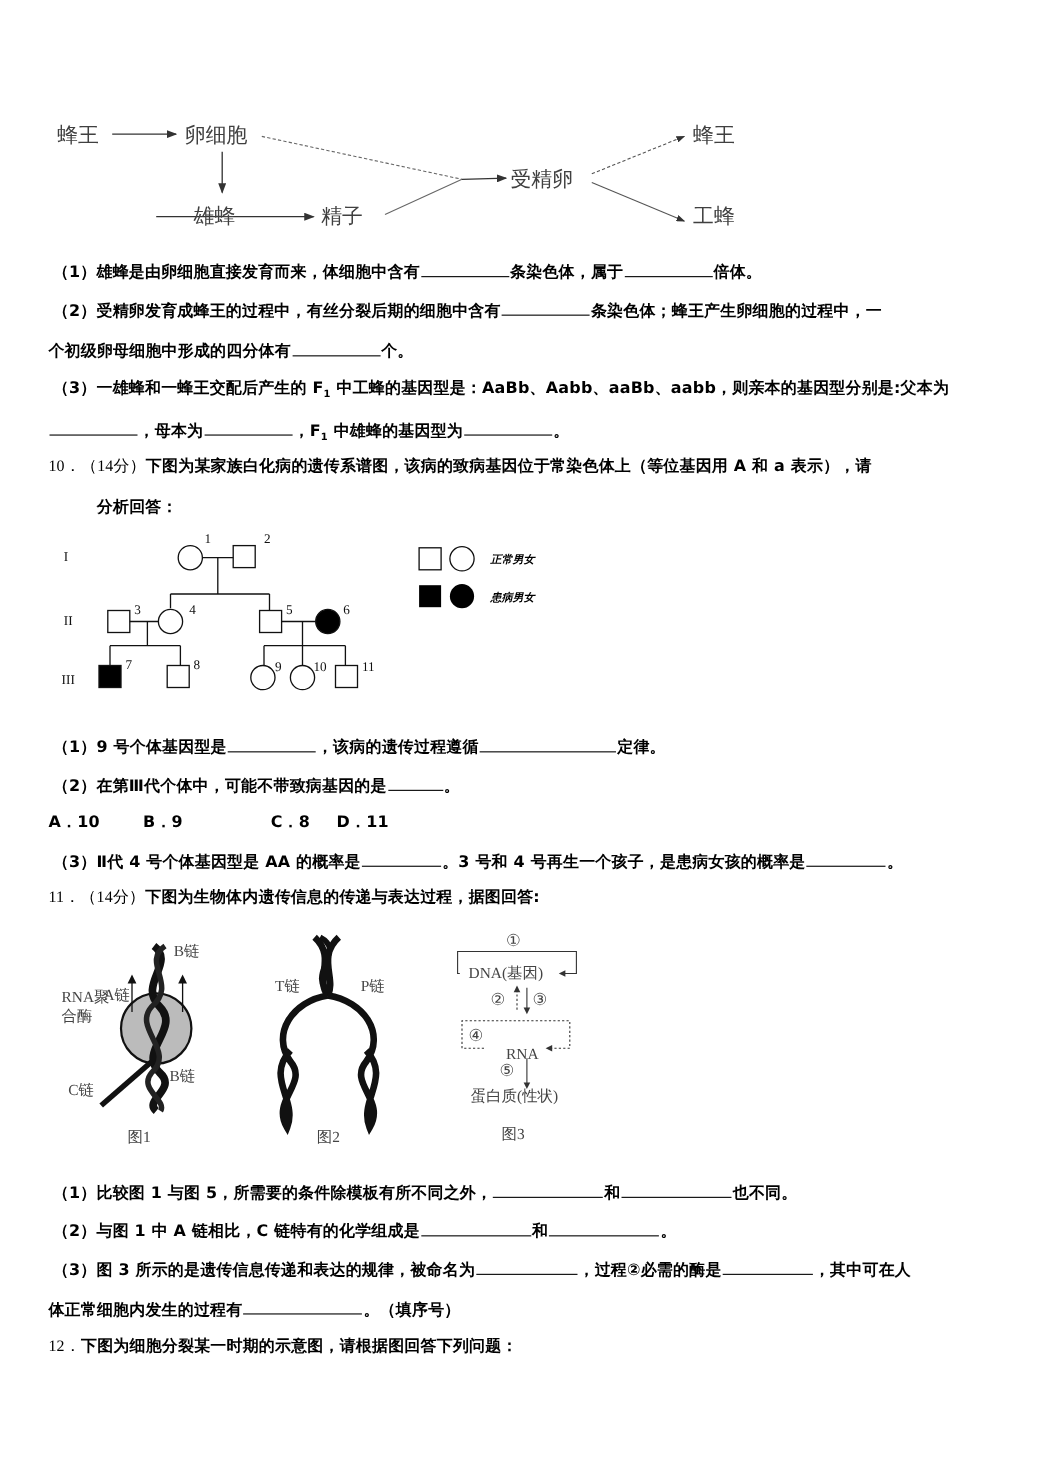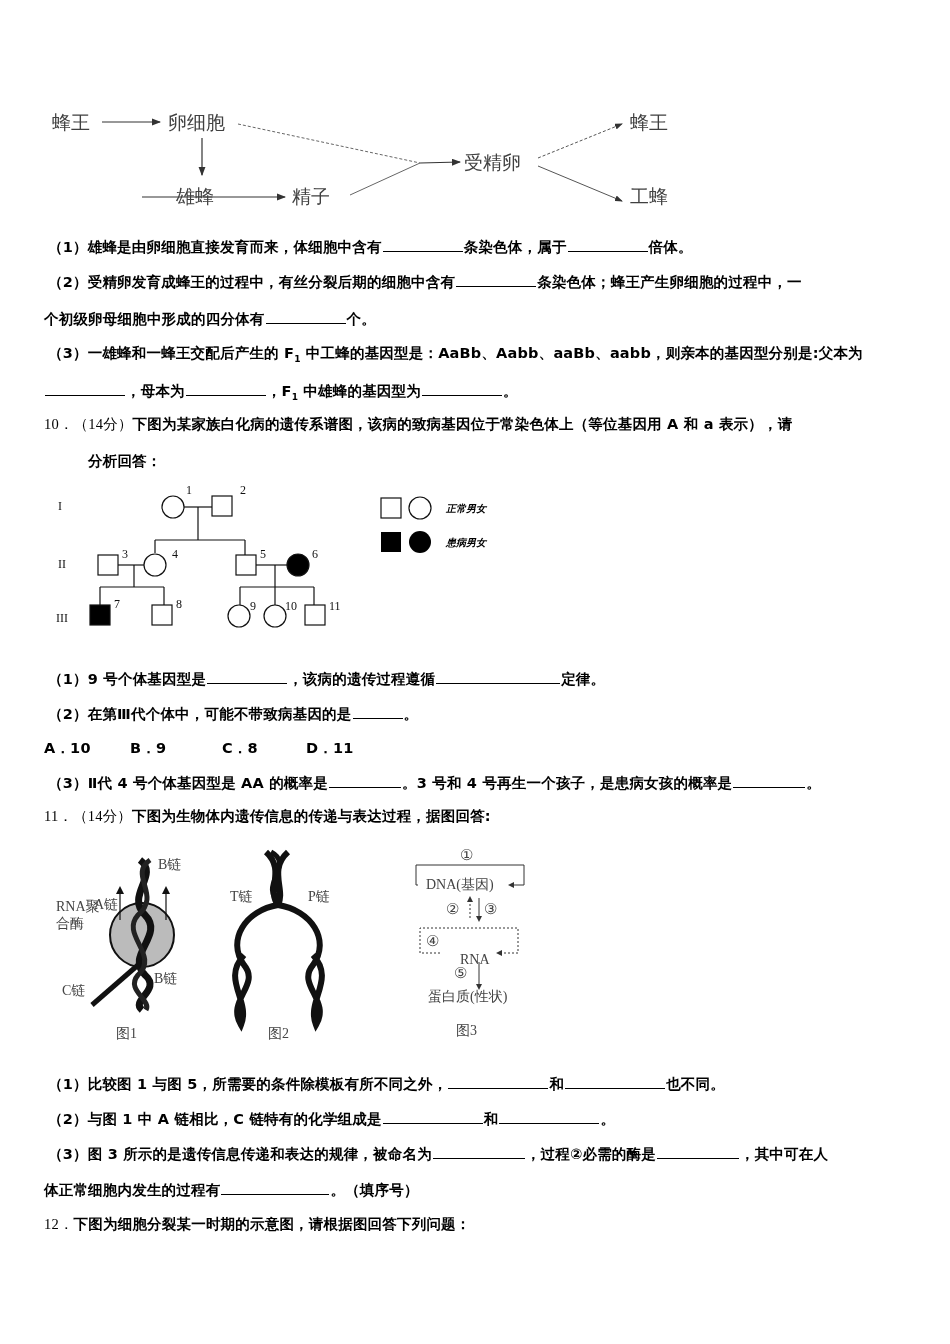--- a/index.html
+++ b/index.html
@@ -138,21 +138,21 @@
   <span class="legend-text" style="left:68px;top:43px;">患病男女</span>
 </div>
 
 <div class="line" style="top:668px;">
   <span>（1）9 号个体基因型是</span><span class="blank" style="width:80px"></span><span>，该病的遗传过程遵循</span><span class="blank" style="width:124px"></span><span>定律。</span>
 </div>
 <div class="line" style="top:703px;">
   <span>（2）在第Ⅲ代个体中，可能不带致病基因的是</span><span class="blank" style="width:50px"></span><span>。</span>
 </div>
 <div class="line" style="top:738px;left:44px;">
-  <span style="display:inline-block;width:86px;">A．10</span><span style="display:inline-block;width:92px;">B．9</span><span style="display:inline-block;width:84px;">C．8</span><span>D．11</span>
+  <span style="display:inline-block;width:86px;">A．10</span><span style="display:inline-block;width:92px;">B．9</span><span style="display:inline-block;width:84px;text-align:center;">C．8</span><span>D．11</span>
 </div>
 <div class="line" style="top:772px;text-align:right;">
   <span>（3）Ⅱ代 4 号个体基因型是 AA 的概率是</span><span class="blank" style="width:72px"></span><span>。3 号和 4 号再生一个孩子，是患病女孩的概率是</span><span class="blank" style="width:72px"></span><span>。</span>
 </div>
 
 <div class="line" style="top:806px;left:44px;">
   <span class="num">11．（14分）</span><span>下图为生物体内遗传信息的传递与表达过程，据图回答:</span>
 </div>
 
 <div class="abs" style="left:50px;top:840px;width:150px;height:210px;">
@@ -168,21 +168,21 @@
   </svg>
   <span class="abs figtext" style="left:44px;top:16px;font-size:14px;margin-top:40px;">A链</span>
   <span class="abs figtext" style="left:108px;top:16px;font-size:14px;">B链</span>
   <span class="abs figtext" style="left:6px;top:58px;font-size:14px;">RNA聚</span>
   <span class="abs figtext" style="left:6px;top:75px;font-size:14px;">合酶</span>
   <span class="abs figtext" style="left:12px;top:142px;font-size:14px;">C链</span>
   <span class="abs figtext" style="left:104px;top:130px;font-size:14px;">B链</span>
   <span class="abs figtext" style="left:66px;top:185px;font-size:14px;">图1</span>
 </div>
 
-<div class="abs" style="left:216px;top:840px;width:140px;height:210px;">
+<div class="abs" style="left:236px;top:840px;width:140px;height:210px;">
   <svg class="abs" style="left:0;top:0" width="140" height="210">
     <path d="M55,12 C80,25 40,45 65,65 C40,45 80,25 55,12" stroke="#111" stroke-width="5" fill="none"></path>
     <path d="M50,12 C70,30 50,50 62,65 M72,12 C52,30 70,50 62,65" stroke="#111" stroke-width="6" fill="none"></path>
     <path d="M62,65 C30,70 10,100 28,125 C45,145 10,160 25,185 C35,160 5,140 28,115" stroke="#111" stroke-width="6" fill="none"></path>
     <path d="M62,65 C95,70 115,100 97,125 C80,145 115,160 100,185 C90,160 120,140 97,115" stroke="#111" stroke-width="6" fill="none"></path>
   </svg>
   <span class="abs figtext" style="left:14px;top:48px;font-size:14px;">T链</span>
   <span class="abs figtext" style="left:92px;top:48px;font-size:14px;">P链</span>
   <span class="abs figtext" style="left:52px;top:185px;font-size:14px;">图2</span>
 </div>

